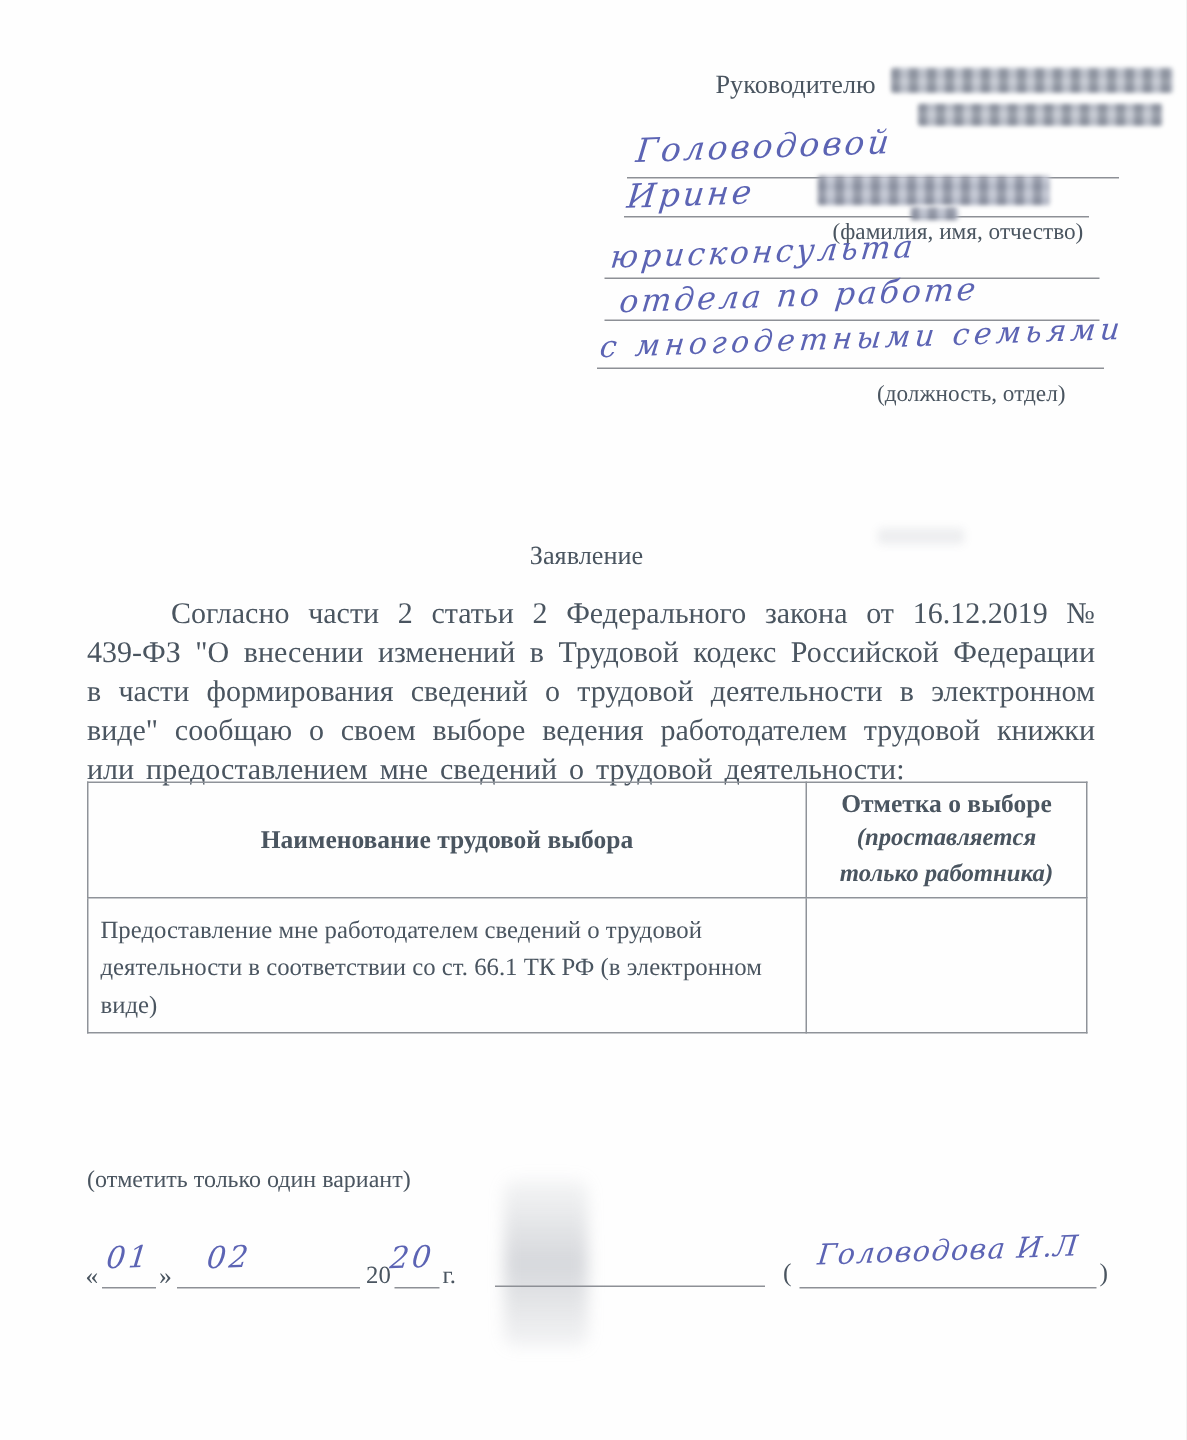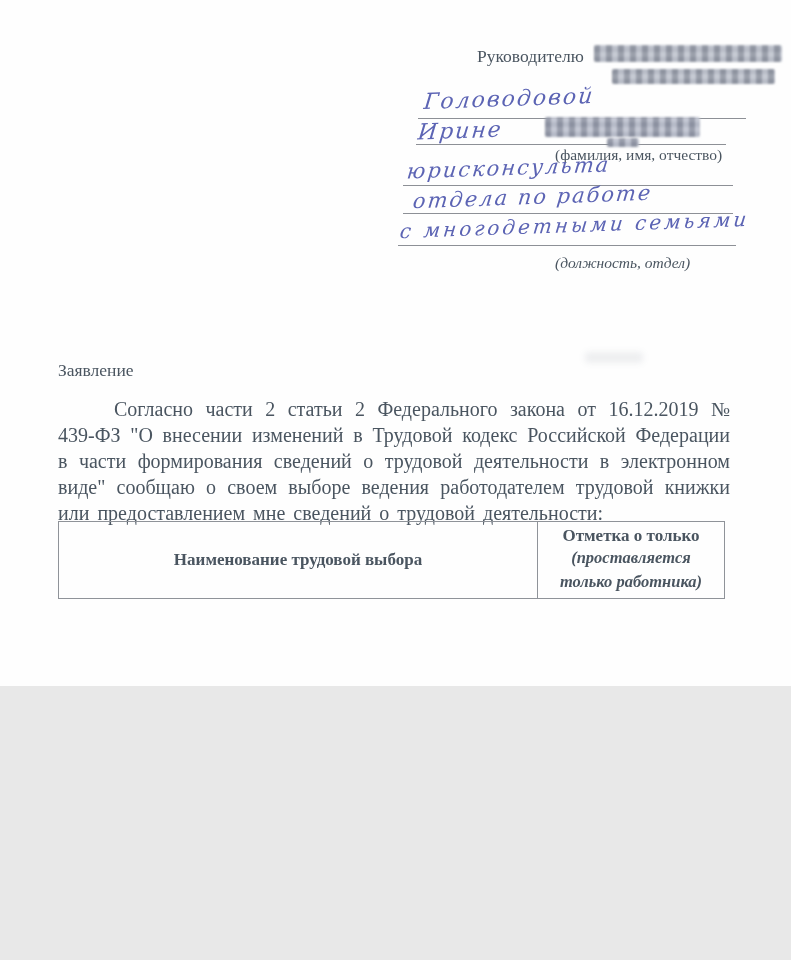--- a/index.html
+++ b/index.html
@@ -1,17 +1,17 @@
 <!DOCTYPE html>
 <html><head>
 <meta charset="utf-8">
 <style>
   html,body{margin:0;padding:0;background:#e8e8e8;}
   .page{
-    position:relative;width:791px;height:686px;margin:0 auto;background:#fefefe;
+    position:relative;width:791px;height:960px;margin:0 auto;background:#fefefe;
     font-family:"Liberation Serif", serif;color:#4a5560;overflow:hidden;
   }
   .abs{position:absolute;}
   .printed{color:#4a5560;}
   .label-small{font-size:15.5px;color:#4a5560;}
   
   .hw{
     font-family:"DejaVu Serif", serif;font-style:italic;color:#5c64b4;
     display:inline-block;transform:rotate(-2deg) skewX(-8deg);
     letter-spacing:2px;white-space:nowrap;
@@ -78,48 +78,53 @@
   <div class="abs uline" style="left:403px;top:156px;width:330px;height:29px;">
     <span class="hw" style="font-size:21px;margin-left:4px;">юрисконсульта</span>
   </div>
   <div class="abs uline" style="left:403px;top:185px;width:330px;height:28px;">
     <span class="hw" style="font-size:21px;margin-left:10px;">отдела  по  работе</span>
   </div>
   <div class="abs uline" style="left:398px;top:213px;width:338px;height:32px;">
     <span class="hw" style="font-size:20px;margin-left:2px;letter-spacing:3px;">с многодетными семьями</span>
   </div>
 
-  <div class="abs label-small" style="left:555px;top:254px;width:185px;text-align:left;font-style:italic;">(должность, отдел)</div>
+  <div class="abs label-small" style="left:555px;top:254px;width:185px;text-align:center;">(должность, отдел)</div>
 
   <div class="abs smudge-faint" style="left:585px;top:352px;width:58px;height:11px;opacity:.45;"></div>
 
-  <div class="abs printed" style="left:58px;top:360px;width:666px;text-align:left;font-size:17.5px;">Заявление</div>
+  <div class="abs printed" style="left:58px;top:360px;width:666px;text-align:center;font-size:17.5px;">Заявление</div>
 
   <div class="abs printed para" style="left:58px;top:396px;width:672px;">Согласно части 2 статьи 2 Федерального закона от 16.12.2019 № 439-ФЗ "О внесении изменений в Трудовой кодекс Российской Федерации в части формирования сведений о трудовой деятельности в электронном виде" сообщаю о своем выборе ведения работодателем трудовой книжки или предоставлением мне сведений о трудовой деятельности:</div>
 
   <div class="abs" style="left:58px;top:521px;">
     <table class="choice">
       <colgroup>
           <col style="width:479px">
           <col style="width:187px">
         </colgroup>
       <tbody>
           <tr style="height:77px;">
         <th class="h1">
           <span>Наименование трудовой выбора</span>
         </th>
         <th class="h2">
-          <span>Отметка о только</span>
+          <span>Отметка о выборе</span>
           <span class="subtitle">(проставляется только работника)</span>
         </th>
+      </tr>
+      <tr style="height:73px;">
+        <td class="opt">Предоставление мне работодателем сведений о трудовой деятельности в соответствии со ст. 66.1 ТК РФ (в электронном виде)</td>
+        <td class="mark"></td>
       </tr>
     </tbody>
       </table>
   </div>
 
+  <div class="abs printed" style="left:58px;top:778px;font-size:16px;">(отметить только один вариант)</div>
 
   <div class="abs smudge-vert" style="left:336px;top:786px;width:56px;height:112px;"></div>
 
   <div class="abs printed quote" style="left:57px;top:841px;">«</div>
   <div class="abs uline hw-box" style="left:68px;top:826px;width:36px;height:32px;">
     <span class="hw" style="font-size:20px;">01</span>
   </div>
   <div class="abs printed quote" style="left:106px;top:841px;">»</div>
 
   <div class="abs uline" style="left:118px;top:826px;width:122px;height:32px;">

